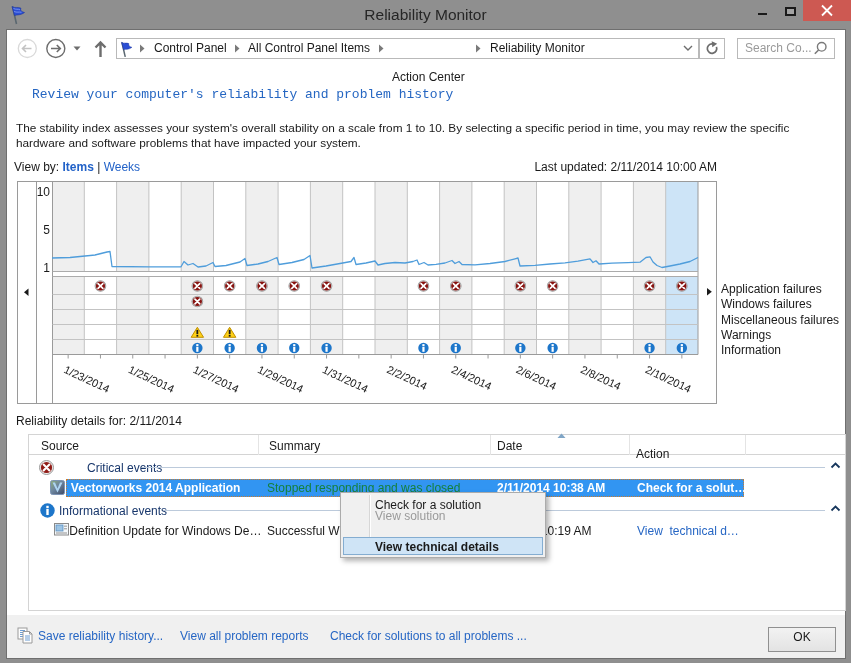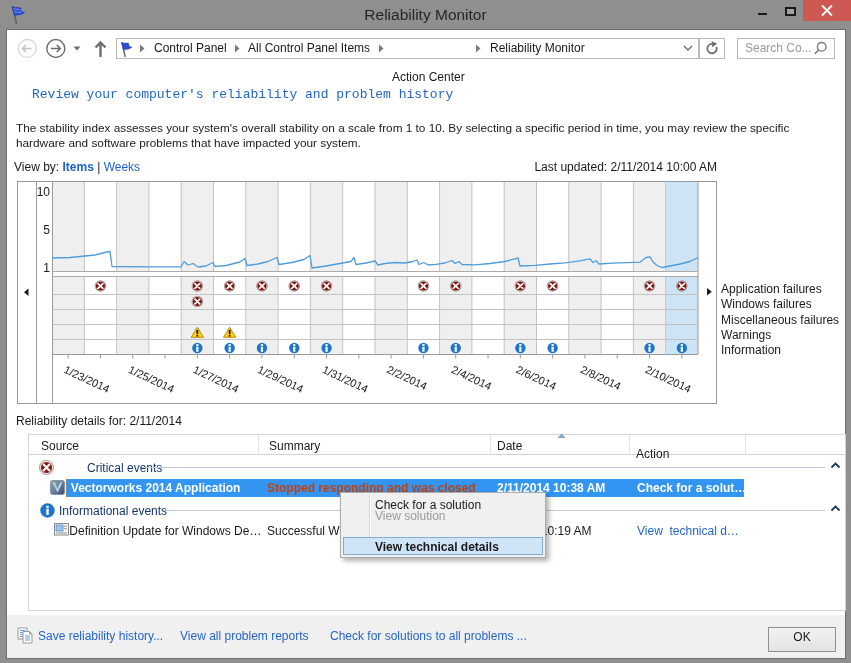--- a/index.html
+++ b/index.html
@@ -264,21 +264,21 @@
         <linearGradient id="vwg" x1="0" y1="0" x2="1" y2="1">
       <stop offset="0" stop-color="#8fae78"></stop>
           <stop offset="0.45" stop-color="#6d86a0"></stop>
           <stop offset="1" stop-color="#3c4660"></stop>
     </linearGradient>
       </defs>
     <rect x="0.5" y="0.5" width="14" height="14" rx="2" fill="url(#vwg)" stroke="#7d94b5"></rect>
     <path d="M2.5,2.5 L7.5,12.5 L12.5,2.5 L10,2.5 L7.5,8.5 L5,2.5 Z" fill="#aed4f2"></path>
   </svg>
   <div class="abs" style="left:41.8px;top:46px;color:#fff;font-weight:bold;">Vectorworks 2014 Application</div>
-  <div class="abs" style="left:238px;top:46px;color:#c2410c;font-weight:bold;">Stopped responding and was closed</div>
+  <div class="abs" style="left:238px;top:46px;color:#15803d;font-weight:normal;">Stopped responding and was closed</div>
   <div class="abs" style="left:468px;top:46px;color:#fff;font-weight:bold;">2/11/2014 10:38 AM</div>
   <div class="abs" style="left:608px;top:46px;color:#fff;font-weight:bold;">Check for a solut…</div>
 
   <svg class="abs" style="left:11px;top:68px" width="15" height="15" viewBox="0 0 15 15">
     <circle cx="7.5" cy="7.5" r="7.2" fill="#1d76ca"></circle>
     <rect x="6.3" y="2.8" width="2.4" height="2.4" fill="#fff"></rect>
     <rect x="6.3" y="6" width="2.4" height="6" fill="#fff"></rect>
   </svg>
   <div class="abs" style="left:30px;top:69px;color:#17366b;">Informational events</div>
   <div class="abs" style="left:135px;top:75px;width:661px;height:1px;background:#bccadb;"></div>

